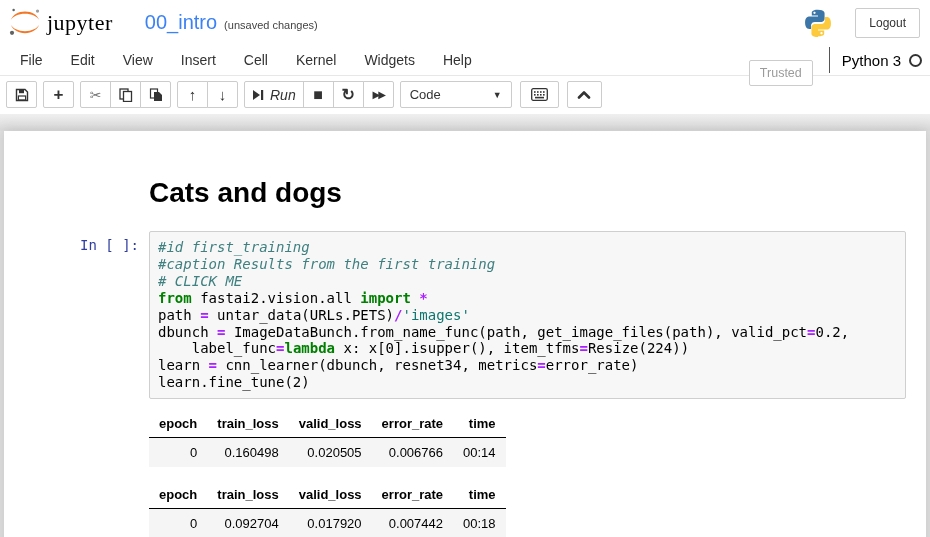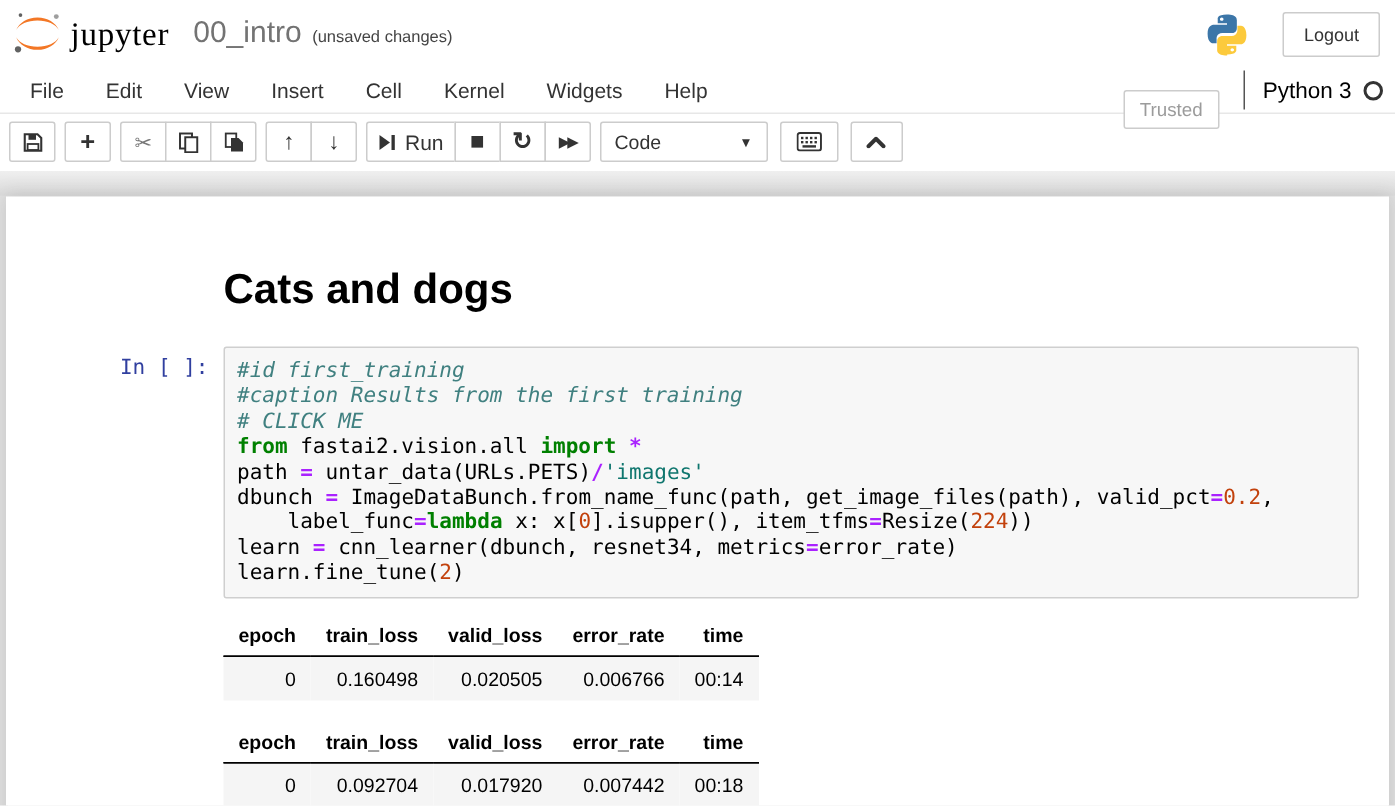--- a/index.html
+++ b/index.html
@@ -10,21 +10,21 @@
     background: #fff; color: #000;
   }
 
   
   #header-bar {
     height: 45px; display: flex; align-items: center;
     padding: 4px 10px 4px 8px; background: #fff;
   }
   .logo-wrap { display: flex; align-items: center; cursor: pointer; }
   .logo-word { font-size: 22px; color: #000000; letter-spacing: .5px; margin-left: 5px; font-family: Liberation Serif, serif; }
-  .nb-title { font-size: 20px; color: #737373; margin-left: 16px; cursor: pointer; }
+  .nb-title { font-size: 20px; color: #3b82f6; margin-left: 32px; cursor: pointer; }
   .nb-checkpoint { font-size: 11px; color: #444; margin-left: 7px; padding-top: 5px; }
   .header-spacer { flex: 1; }
   .python-logo { margin-right: 22px; }
   .logout-btn {
     background: #fff; border: 1px solid #ccc; border-radius: 2px;
     font-size: 12px; color: #333; padding: 7px 13px; cursor: pointer;
     font-family: "Liberation Sans", sans-serif;
   }
 
   
@@ -55,21 +55,21 @@
   .tb-btn {
     min-width: 31px; height: 27px; background: #fff; border: 1px solid #ccc;
     display: inline-flex; align-items: center; justify-content: center;
     color: #333; cursor: pointer; padding: 0 7px; font-size: 13px;
   }
   .btn-group .tb-btn + .tb-btn { margin-left: -1px; }
   .btn-group .tb-btn:first-child { border-radius: 2px 0 0 2px; }
   .btn-group .tb-btn:last-child { border-radius: 0 2px 2px 0; }
   .btn-group .tb-btn:only-child { border-radius: 2px; }
   .tb-glyph { font-size: 14px; line-height: 1; }
-  .run-label { margin-left: 6px; font-size: 14px; }
+  .run-label { margin-left: 6px; font-size: 14px; font-style: italic; }
   .ff-glyph { font-size: 10px; letter-spacing: -2px; }
   .celltype-select {
     width: 112px; height: 27px; border: 1px solid #ccc; border-radius: 2px;
     display: flex; align-items: center; justify-content: space-between;
     padding: 0 9px; font-size: 13px; color: #333; margin-right: 8px; cursor: pointer;
     background: #fff;
   }
   .caret { font-size: 9px; color: #333; }
   .tb-single { margin-right: 8px; }
 
@@ -99,21 +99,21 @@
     flex: 1; border: 1px solid #cfcfcf; border-radius: 2px; background: #f7f7f7;
     padding: 7px 8px;
     font-family: "DejaVu Sans Mono", monospace; font-size: 14px; line-height: 16.9px;
     color: #000; cursor: text;
   }
   .code-line { white-space: pre; min-height: 16.9px; }
   .tok-com { color: #408080; font-style: italic; }
   .tok-kw  { color: #008000; font-weight: bold; text-align: center; }
   .tok-op  { color: #aa22ff; font-weight: bold; }
   .tok-str { color: #0f766e; }
-  .tok-num { color: #c2410c; }
+  .tok-num { color: #000000; }
   .tok-pl  { color: #000; }
 
   .output-wrap { display: flex; padding: 2px 5px 0 5px; }
   .output-content { flex: 1; padding-top: 4px; }
   .df-table {
     border-collapse: collapse; font-size: 13px; color: #000;
     font-family: "Liberation Sans", sans-serif; margin: 0 0 14px 0;
   }
   .df-table th {
     font-weight: bold; text-align: right; padding: 6px 10px;

